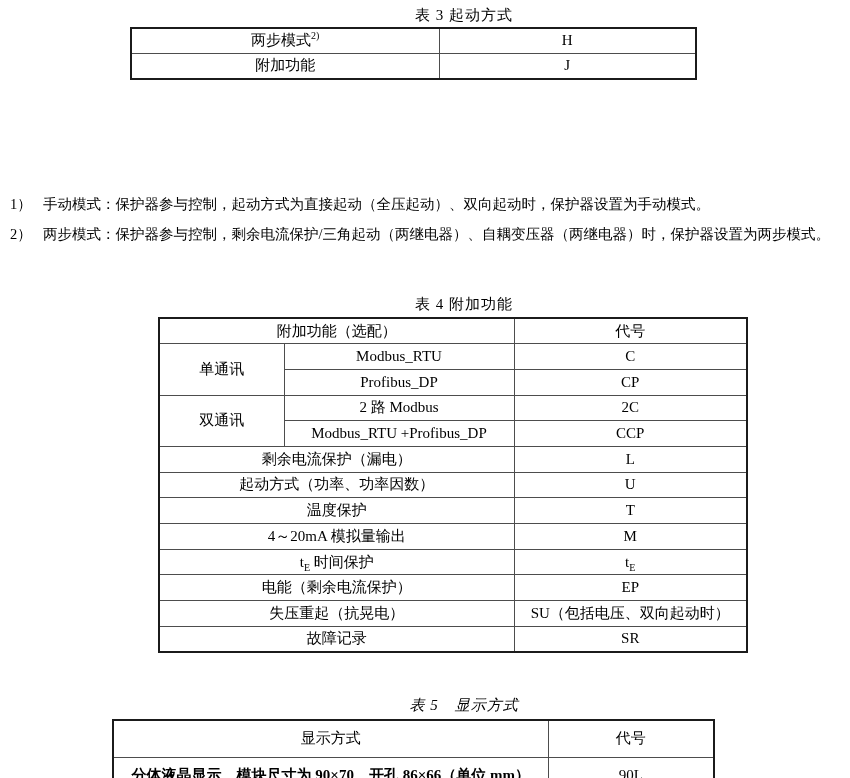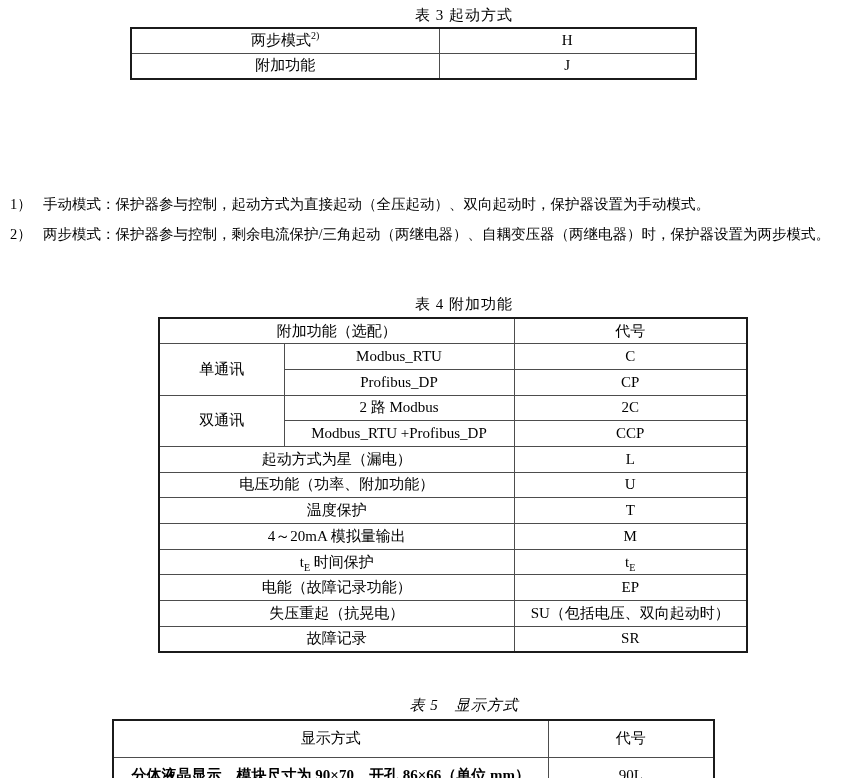--- a/index.html
+++ b/index.html
@@ -92,41 +92,41 @@
   <tr>
     <td rowspan="2">双通讯</td>
     <td class="lg">2 路 Modbus</td>
     <td>2C</td>
   </tr>
   <tr>
     <td class="lg">Modbus_RTU +Profibus_DP</td>
     <td>CCP</td>
   </tr>
   <tr>
-    <td colspan="2">起动方式为星（漏电）</td>
+    <td colspan="2">剩余电流保护（漏电）</td>
     <td>L</td>
   </tr>
   <tr>
-    <td colspan="2">电压功能（功率、附加功能）</td>
+    <td colspan="2">起动方式（功率、功率因数）</td>
     <td>U</td>
   </tr>
   <tr>
     <td colspan="2">温度保护</td>
     <td>T</td>
   </tr>
   <tr>
     <td colspan="2">4～20mA 模拟量输出</td>
     <td>M</td>
   </tr>
   <tr>
     <td colspan="2"><span>t</span><sub>E</sub><span> 时间保护</span></td>
     <td><span>t</span><sub>E</sub></td>
   </tr>
   <tr>
-    <td colspan="2">电能（故障记录功能）</td>
+    <td colspan="2">电能（剩余电流保护）</td>
     <td>EP</td>
   </tr>
   <tr>
     <td colspan="2">失压重起（抗晃电）</td>
     <td>SU（包括电压、双向起动时）</td>
   </tr>
   <tr>
     <td colspan="2">故障记录</td>
     <td>SR</td>
   </tr>

